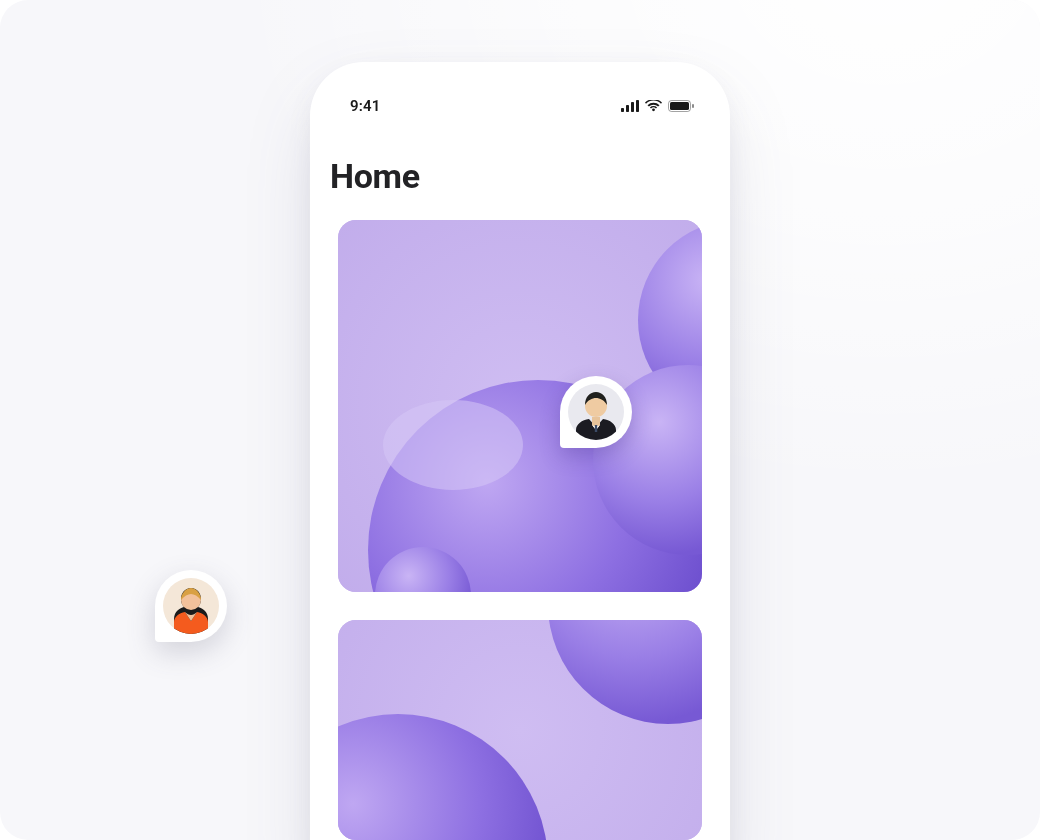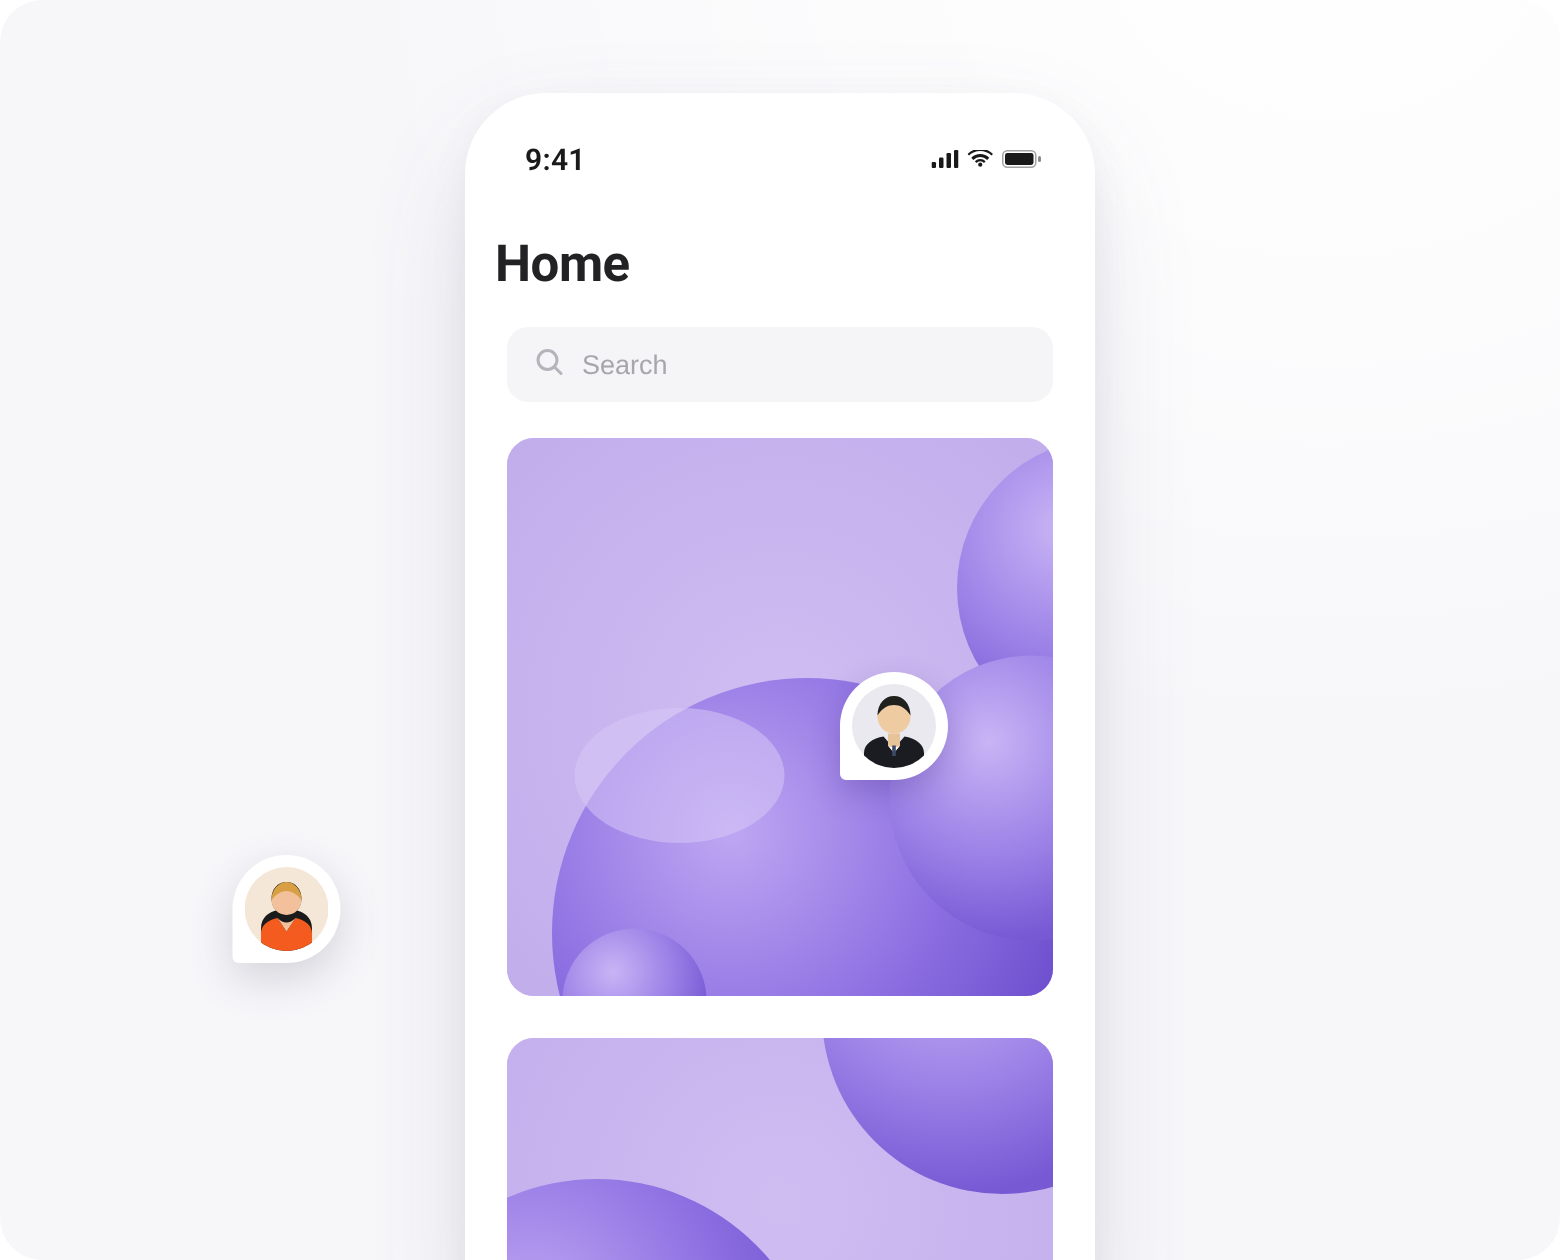--- a/index.html
+++ b/index.html
@@ -47,21 +47,21 @@
 
   
   .status-bar {
     display: flex;
     align-items: center;
     justify-content: space-between;
     padding: 28px 36px 0 40px;
     height: 60px;
   }
   .status-time {
-    font-size: 20px;
+    font-size: 15px;
     font-weight: 600;
     color: #1a1a1a;
     letter-spacing: 0.2px;
   }
   .status-icons {
     display: flex;
     align-items: center;
     gap: 6px;
   }
   .status-icons svg { display: block; }
@@ -207,29 +207,20 @@
               <rect x="0.5" y="0.5" width="22" height="11" rx="3" fill="none" stroke="#1a1a1a" stroke-opacity="0.4"></rect>
               <rect x="2" y="2" width="19" height="8" rx="1.6" fill="#1a1a1a"></rect>
               <rect x="24" y="4" width="2" height="4" rx="1" fill="#1a1a1a" fill-opacity="0.5"></rect>
             </svg>
           </span>
         </div>
       </div>
 
       <h1 class="page-title">Home</h1>
 
-      <div class="search-bar">
-        <span class="search-icon">
-          <svg width="20" height="20" viewBox="0 0 20 20">
-            <circle cx="9" cy="9" r="6.3" fill="none" stroke="#b4b4bb" stroke-width="2"></circle>
-            <line x1="14" y1="14" x2="18" y2="18" stroke="#b4b4bb" stroke-width="2" stroke-linecap="round"></line>
-          </svg>
-        </span>
-        <input class="search-input" type="text" placeholder="Search" style="">
-      </div>
 
       <div class="feed">
 
         <div class="card card-1">
           <svg class="bg" viewBox="0 0 364 372" preserveAspectRatio="xMidYMid slice">
             <defs>
               <radialGradient id="noise" cx="50%" cy="50%" r="75%">
                 <stop offset="0%" stop-color="#cfbdf2"></stop>
                 <stop offset="100%" stop-color="#c1aceb"></stop>
               </radialGradient>

